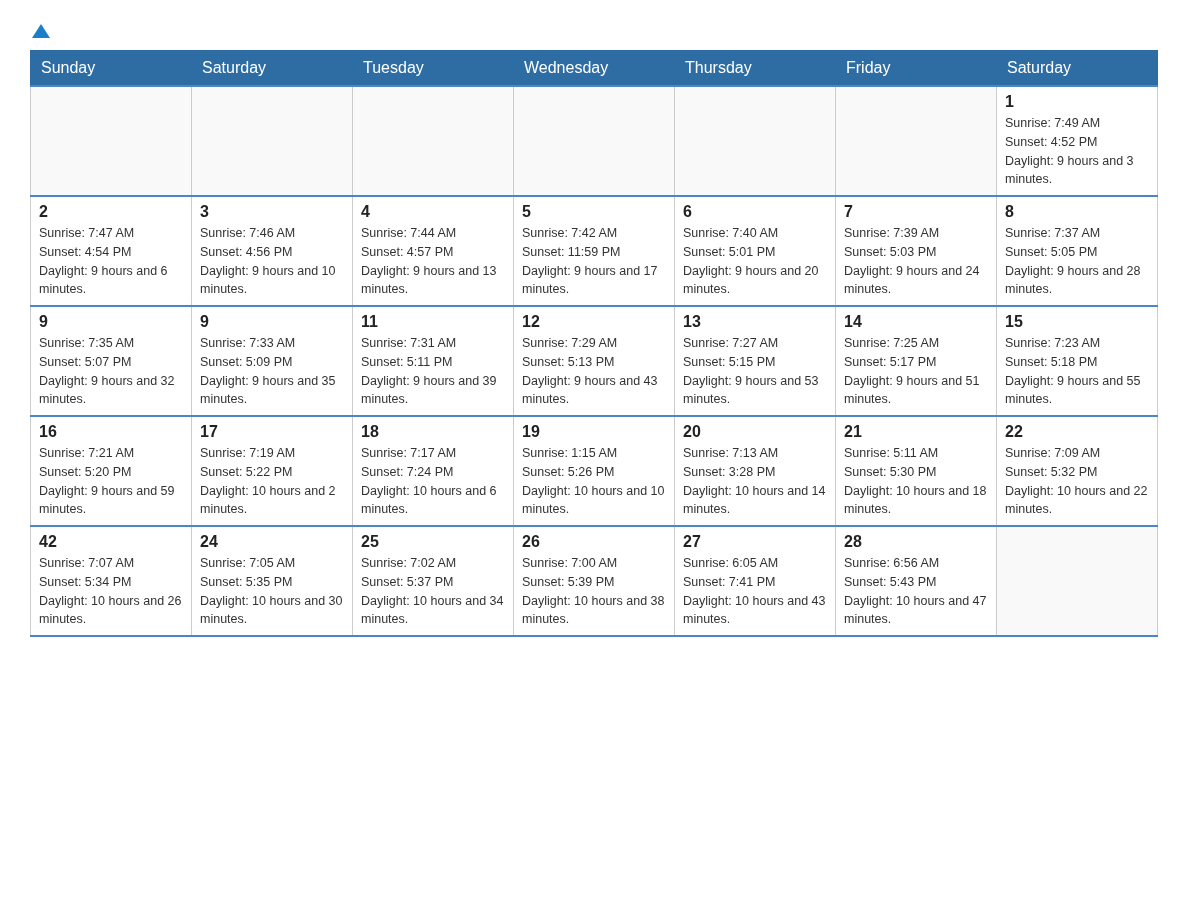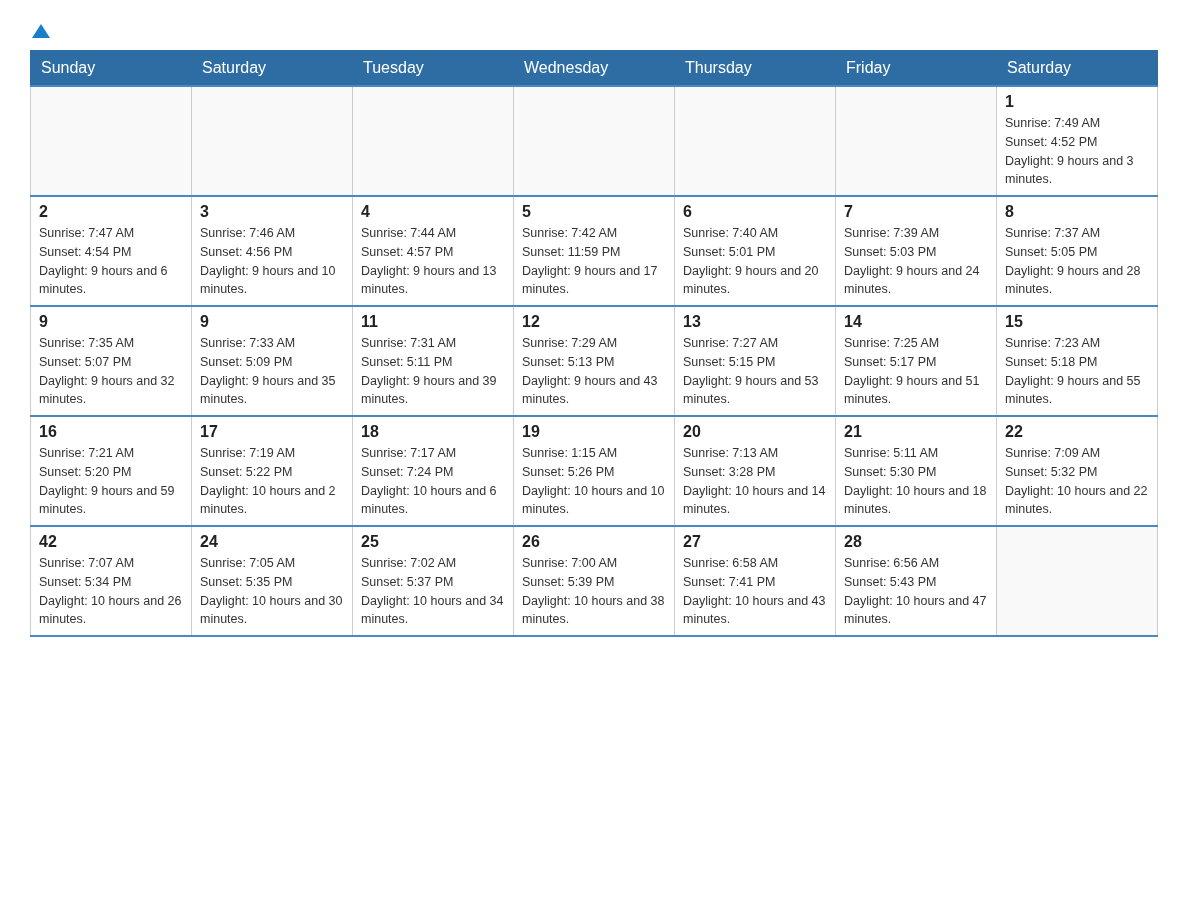--- a/index.html
+++ b/index.html
@@ -291,21 +291,21 @@
           <div class="day-info">Daylight: 10 hours and 34 minutes.</div>
         </td>
         <td>
           <span class="day-num">26</span>
           <div class="day-info">Sunrise: 7:00 AM</div>
           <div class="day-info">Sunset: 5:39 PM</div>
           <div class="day-info">Daylight: 10 hours and 38 minutes.</div>
         </td>
         <td>
           <span class="day-num">27</span>
-          <div class="day-info">Sunrise: 6:58 AM</div>
+          <div class="day-info">Sunrise: 6:05 AM</div>
           <div class="day-info">Sunset: 7:41 PM</div>
           <div class="day-info">Daylight: 10 hours and 43 minutes.</div>
         </td>
         <td>
           <span class="day-num">28</span>
           <div class="day-info">Sunrise: 6:56 AM</div>
           <div class="day-info">Sunset: 5:43 PM</div>
           <div class="day-info">Daylight: 10 hours and 47 minutes.</div>
         </td>
         <td class="empty-cell"></td>

